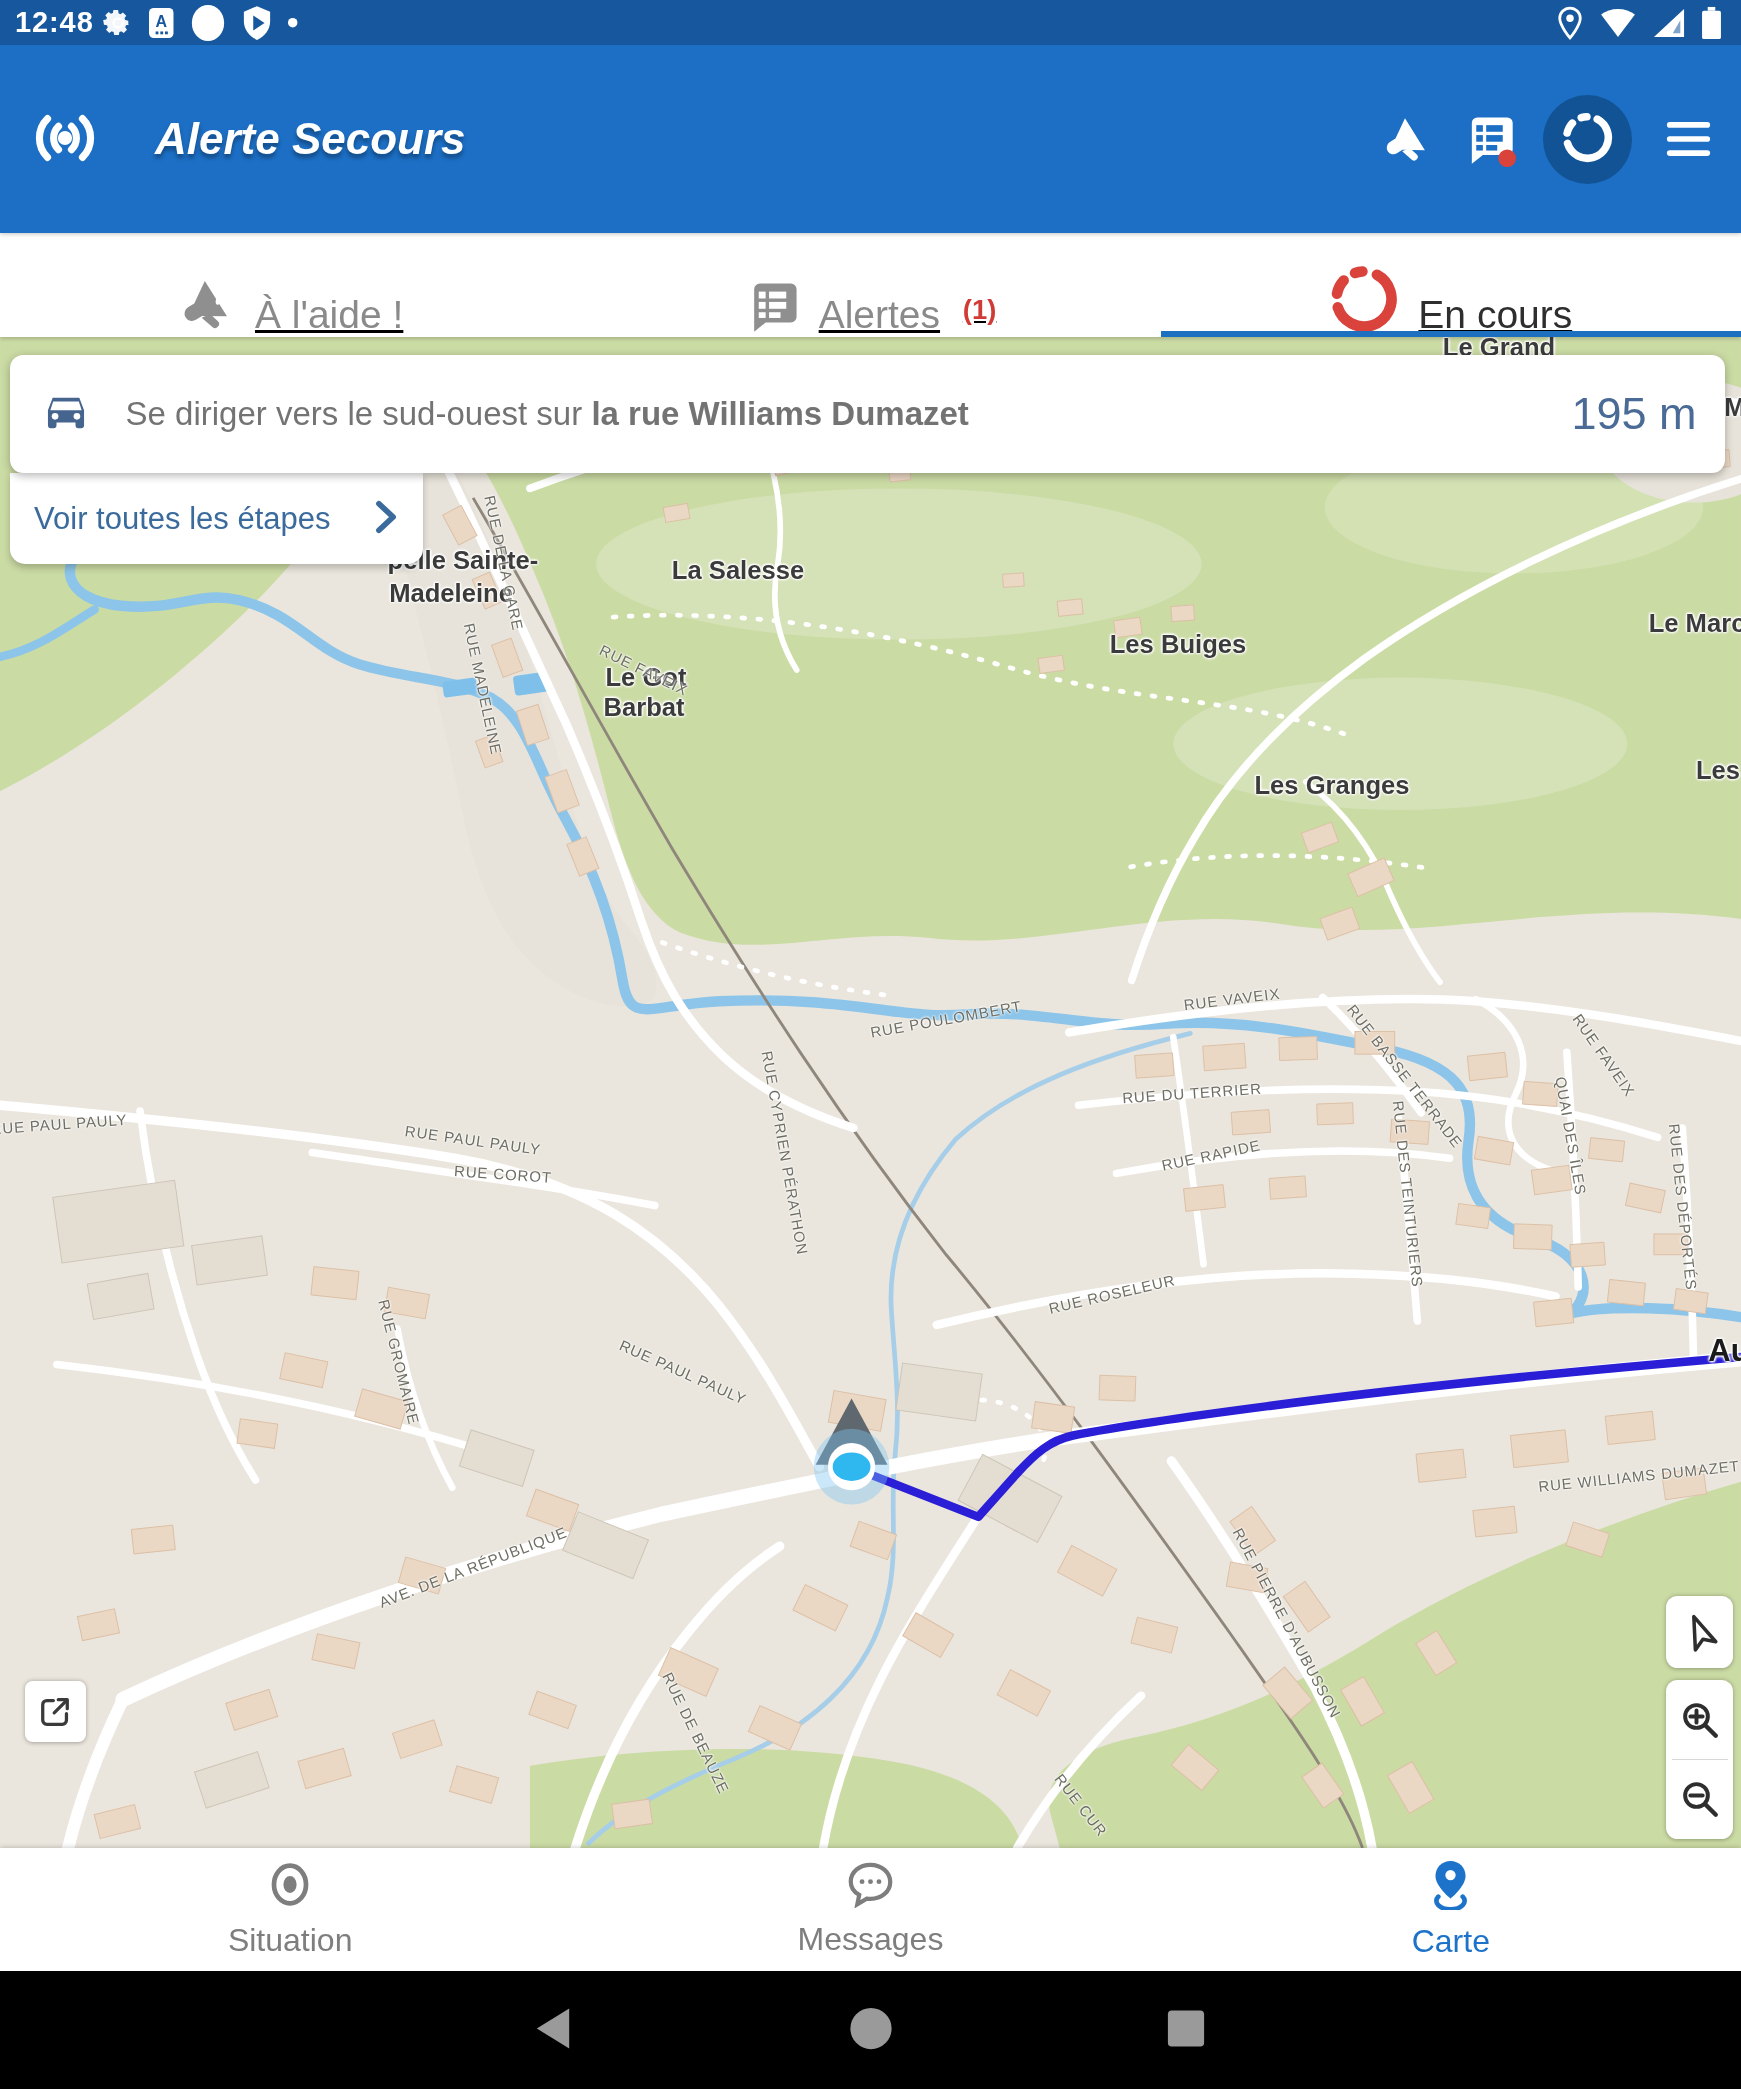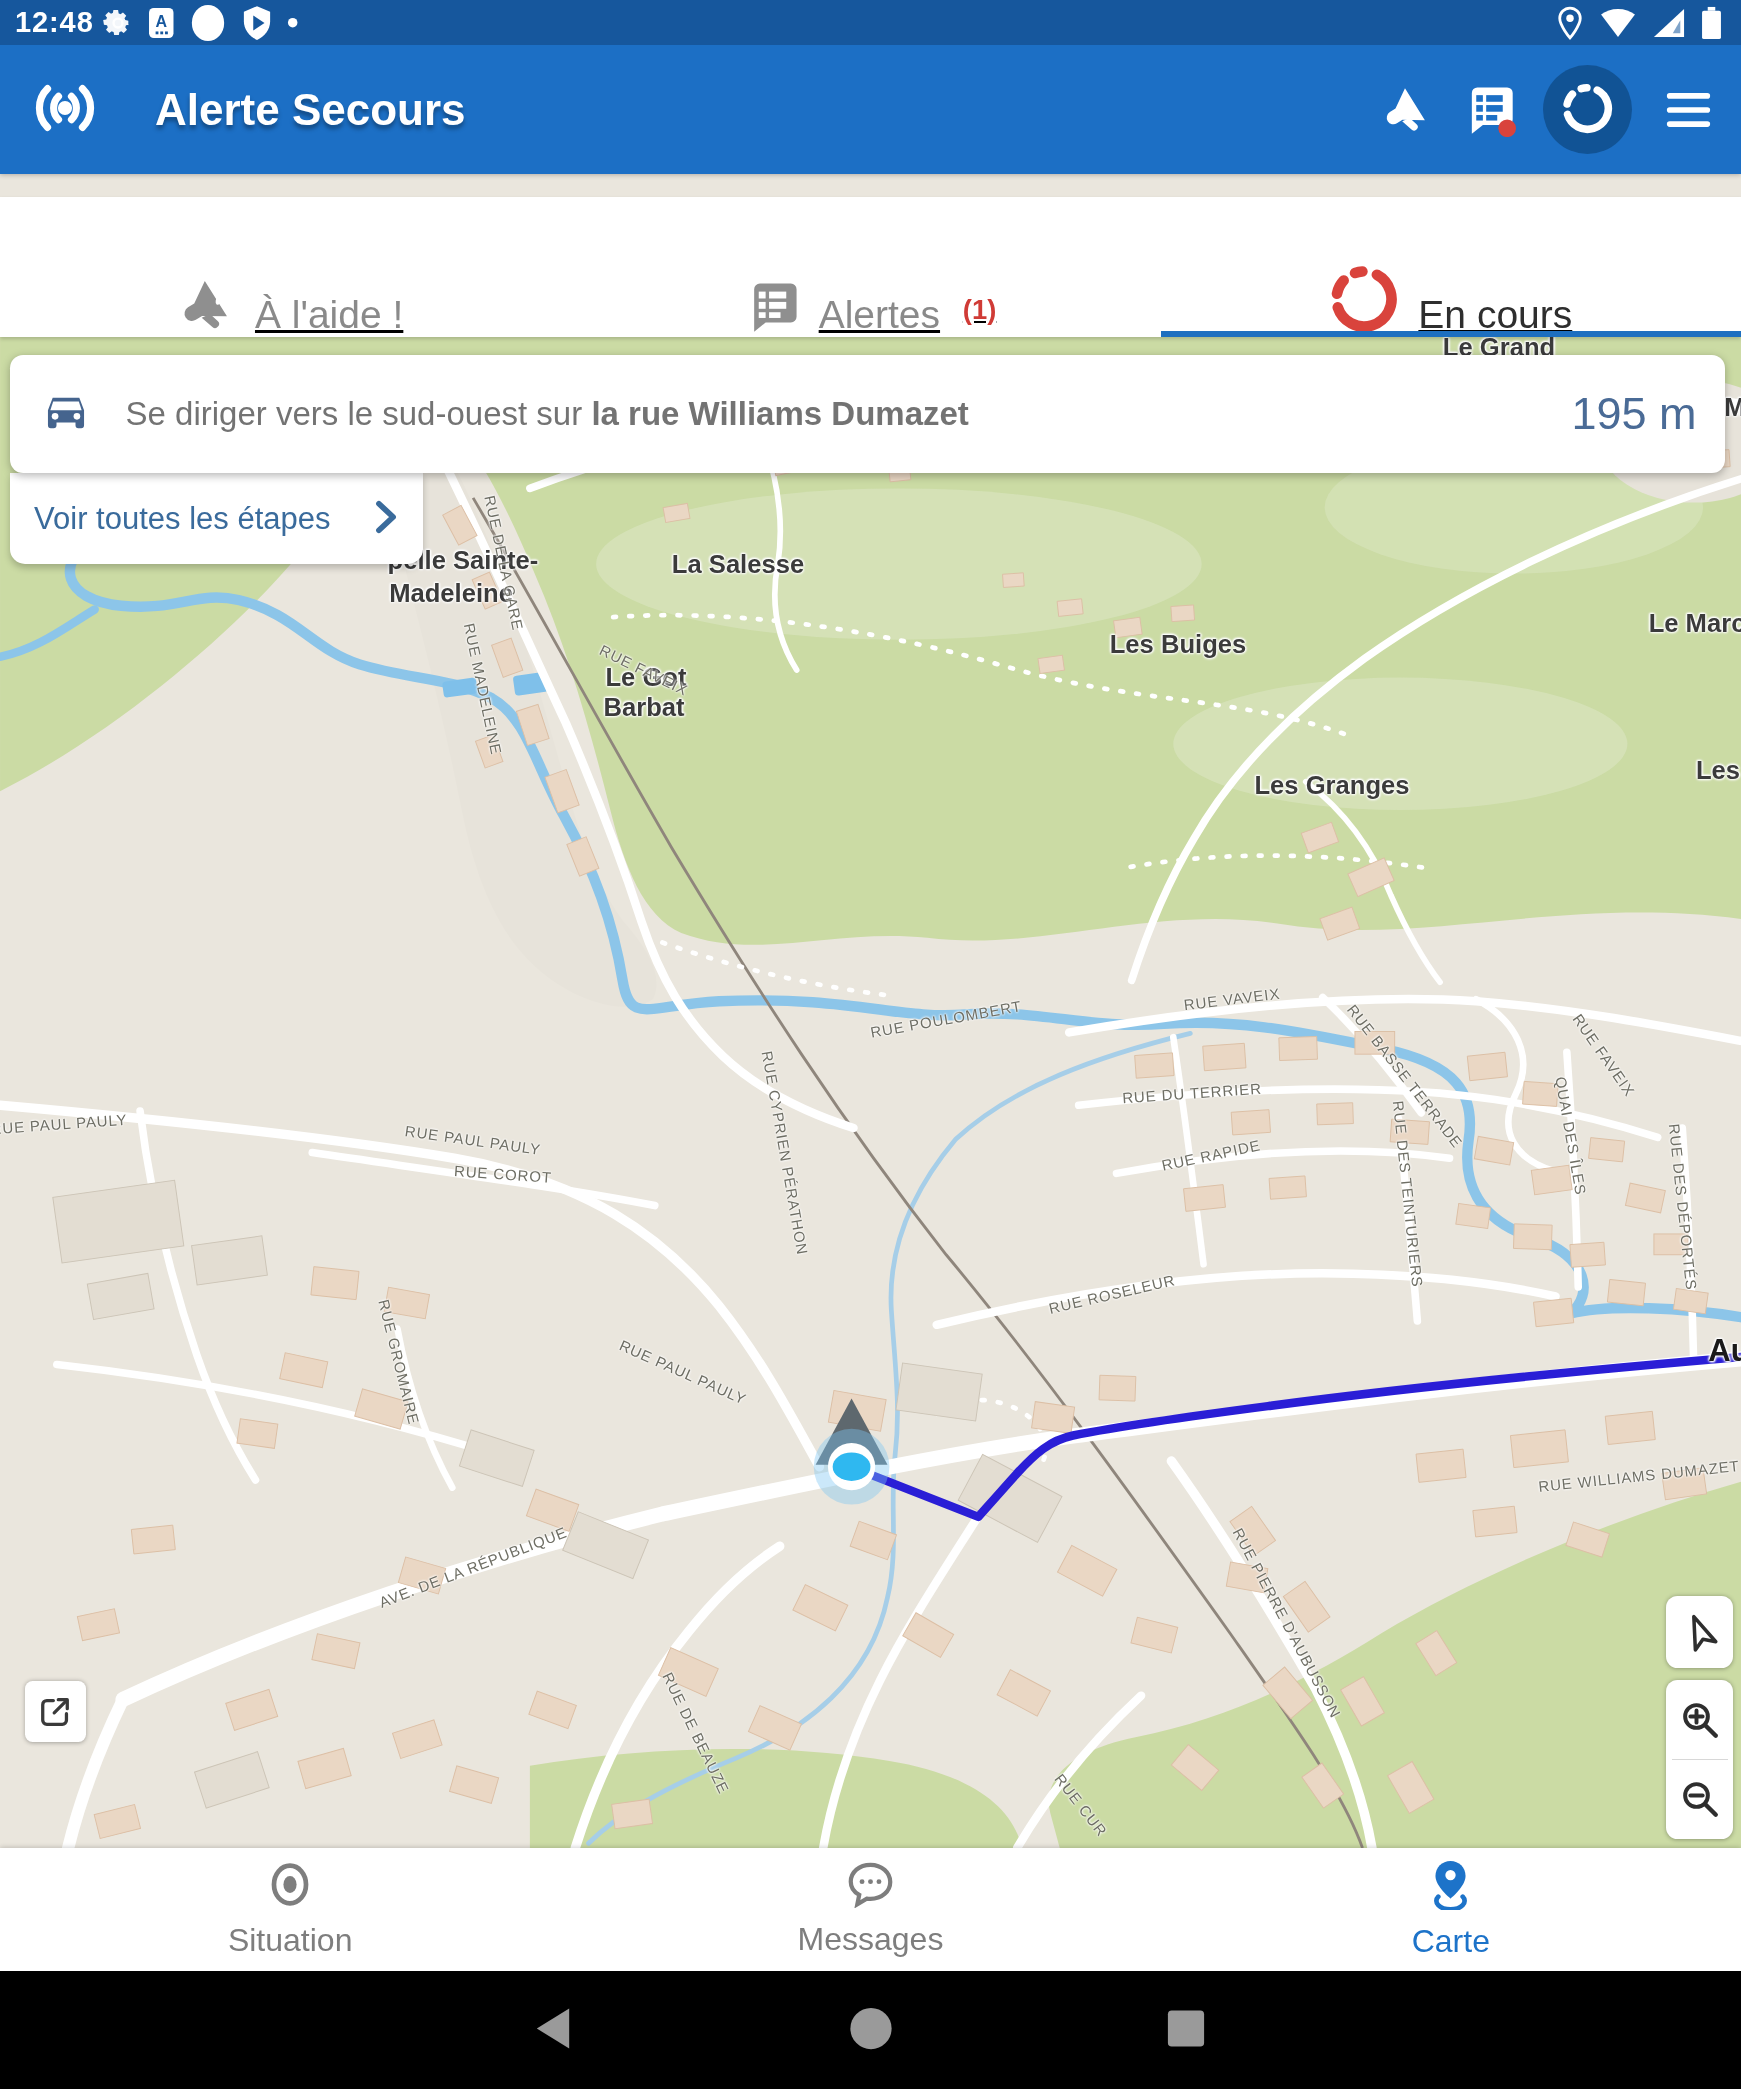--- a/index.html
+++ b/index.html
@@ -6,23 +6,23 @@
   *{box-sizing:border-box;}
   .screen{position:relative;width:1741px;height:2090px;overflow:hidden;
           font-family:"Liberation Sans",sans-serif;background:#EAE6DD;}
   
   .status-bar{position:absolute;top:0;left:0;width:100%;height:45px;background:#16579D;
               display:flex;align-items:center;padding:0 15px;color:#fff;z-index:60;}
   .status-time{font-size:29px;font-weight:bold;margin-right:9px;letter-spacing:0.9px;text-align:right;}
   .sb-ic{margin-right:15px;display:flex;align-items:center;}
   .sb-spacer{flex:1;}
   
-  .app-bar{position:absolute;top:45px;left:0;width:100%;height:129px;background:#1C6FC5;
+  .app-bar{position:absolute;top:45px;left:0;width:100%;height:188px;background:#1C6FC5;
            display:flex;align-items:center;padding:0 26.5px 0 34px;z-index:59;
-           box-shadow:0 1.9px 4.7px rgba(0,0,0,.25);}
+           box-shadow:0 1.9px 4.7px rgba(0,0,0,.25);font-style:italic;}
   .app-title{color:#fff;font-size:44px;font-weight:bold;margin-left:59px;
              text-shadow:0 3.8px 4.7px rgba(0,0,0,.35);}
   .ab-spacer{flex:1;}
   .ab-btn{width:53px;height:53px;display:flex;align-items:center;justify-content:center;
           margin-left:30px;position:relative;}
   .ab-circle{width:89px;height:89px;border-radius:50%;background:rgba(10,60,110,.55);
              display:flex;align-items:center;justify-content:center;margin-left:26.5px;}
   
   .tab-bar{position:absolute;top:197px;left:0;width:100%;height:140px;background:#fff;
            display:flex;z-index:58;box-shadow:0 1.9px 3.8px rgba(0,0,0,.18);}
@@ -387,21 +387,21 @@
         <path d="M862 1192 L900 1122 L938 1192 Z" fill="#5E686E"></path>
         <circle cx="900" cy="1194" r="40" fill="rgba(124,197,242,.4)"></circle>
         <circle cx="900" cy="1194" r="25" fill="#FFFFFF"></circle>
         <ellipse cx="900" cy="1194" rx="20" ry="15" fill="#2FB8F0"></ellipse>
       </g>
     </svg>
 
     <div id="map-labels">
         <div class="place-label" style="left: 1499px; top: 9.5px;">Le Grand</div>
         <div class="place-label" style="left: 1735px; top: 70px;">M</div>
-        <div class="place-label" style="left: 738px; top: 227px;">La Salesse</div>
+        <div class="place-label" style="left: 738px; top: 233px;">La Salesse</div>
         <div class="place-label" style="left: 463px; top: 223px;">pelle Sainte-</div>
         <div class="place-label" style="left: 451px; top: 256px;">Madeleine</div>
         <div class="place-label" style="left: 646px; top: 340px;">Le Got</div>
         <div class="place-label" style="left: 644px; top: 370px;">Barbat</div>
         <div class="place-label" style="left: 1178px; top: 307px;">Les Buiges</div>
         <div class="place-label" style="left: 1332px; top: 448px;">Les Granges</div>
         <div class="place-label" style="left: 1697px; top: 286px;">Le Marc</div>
         <div class="place-label" style="left: 1718px; top: 433px;">Les</div>
         <div class="place-label" style="left: 1729px; top: 1014px; font-size: 31px; color: rgb(26, 26, 26);">Au</div>
         <div class="street-label" style="left: 59px; top: 787px; transform: translate(-50%, -50%) rotate(-4deg);">RUE PAUL PAULY</div>

